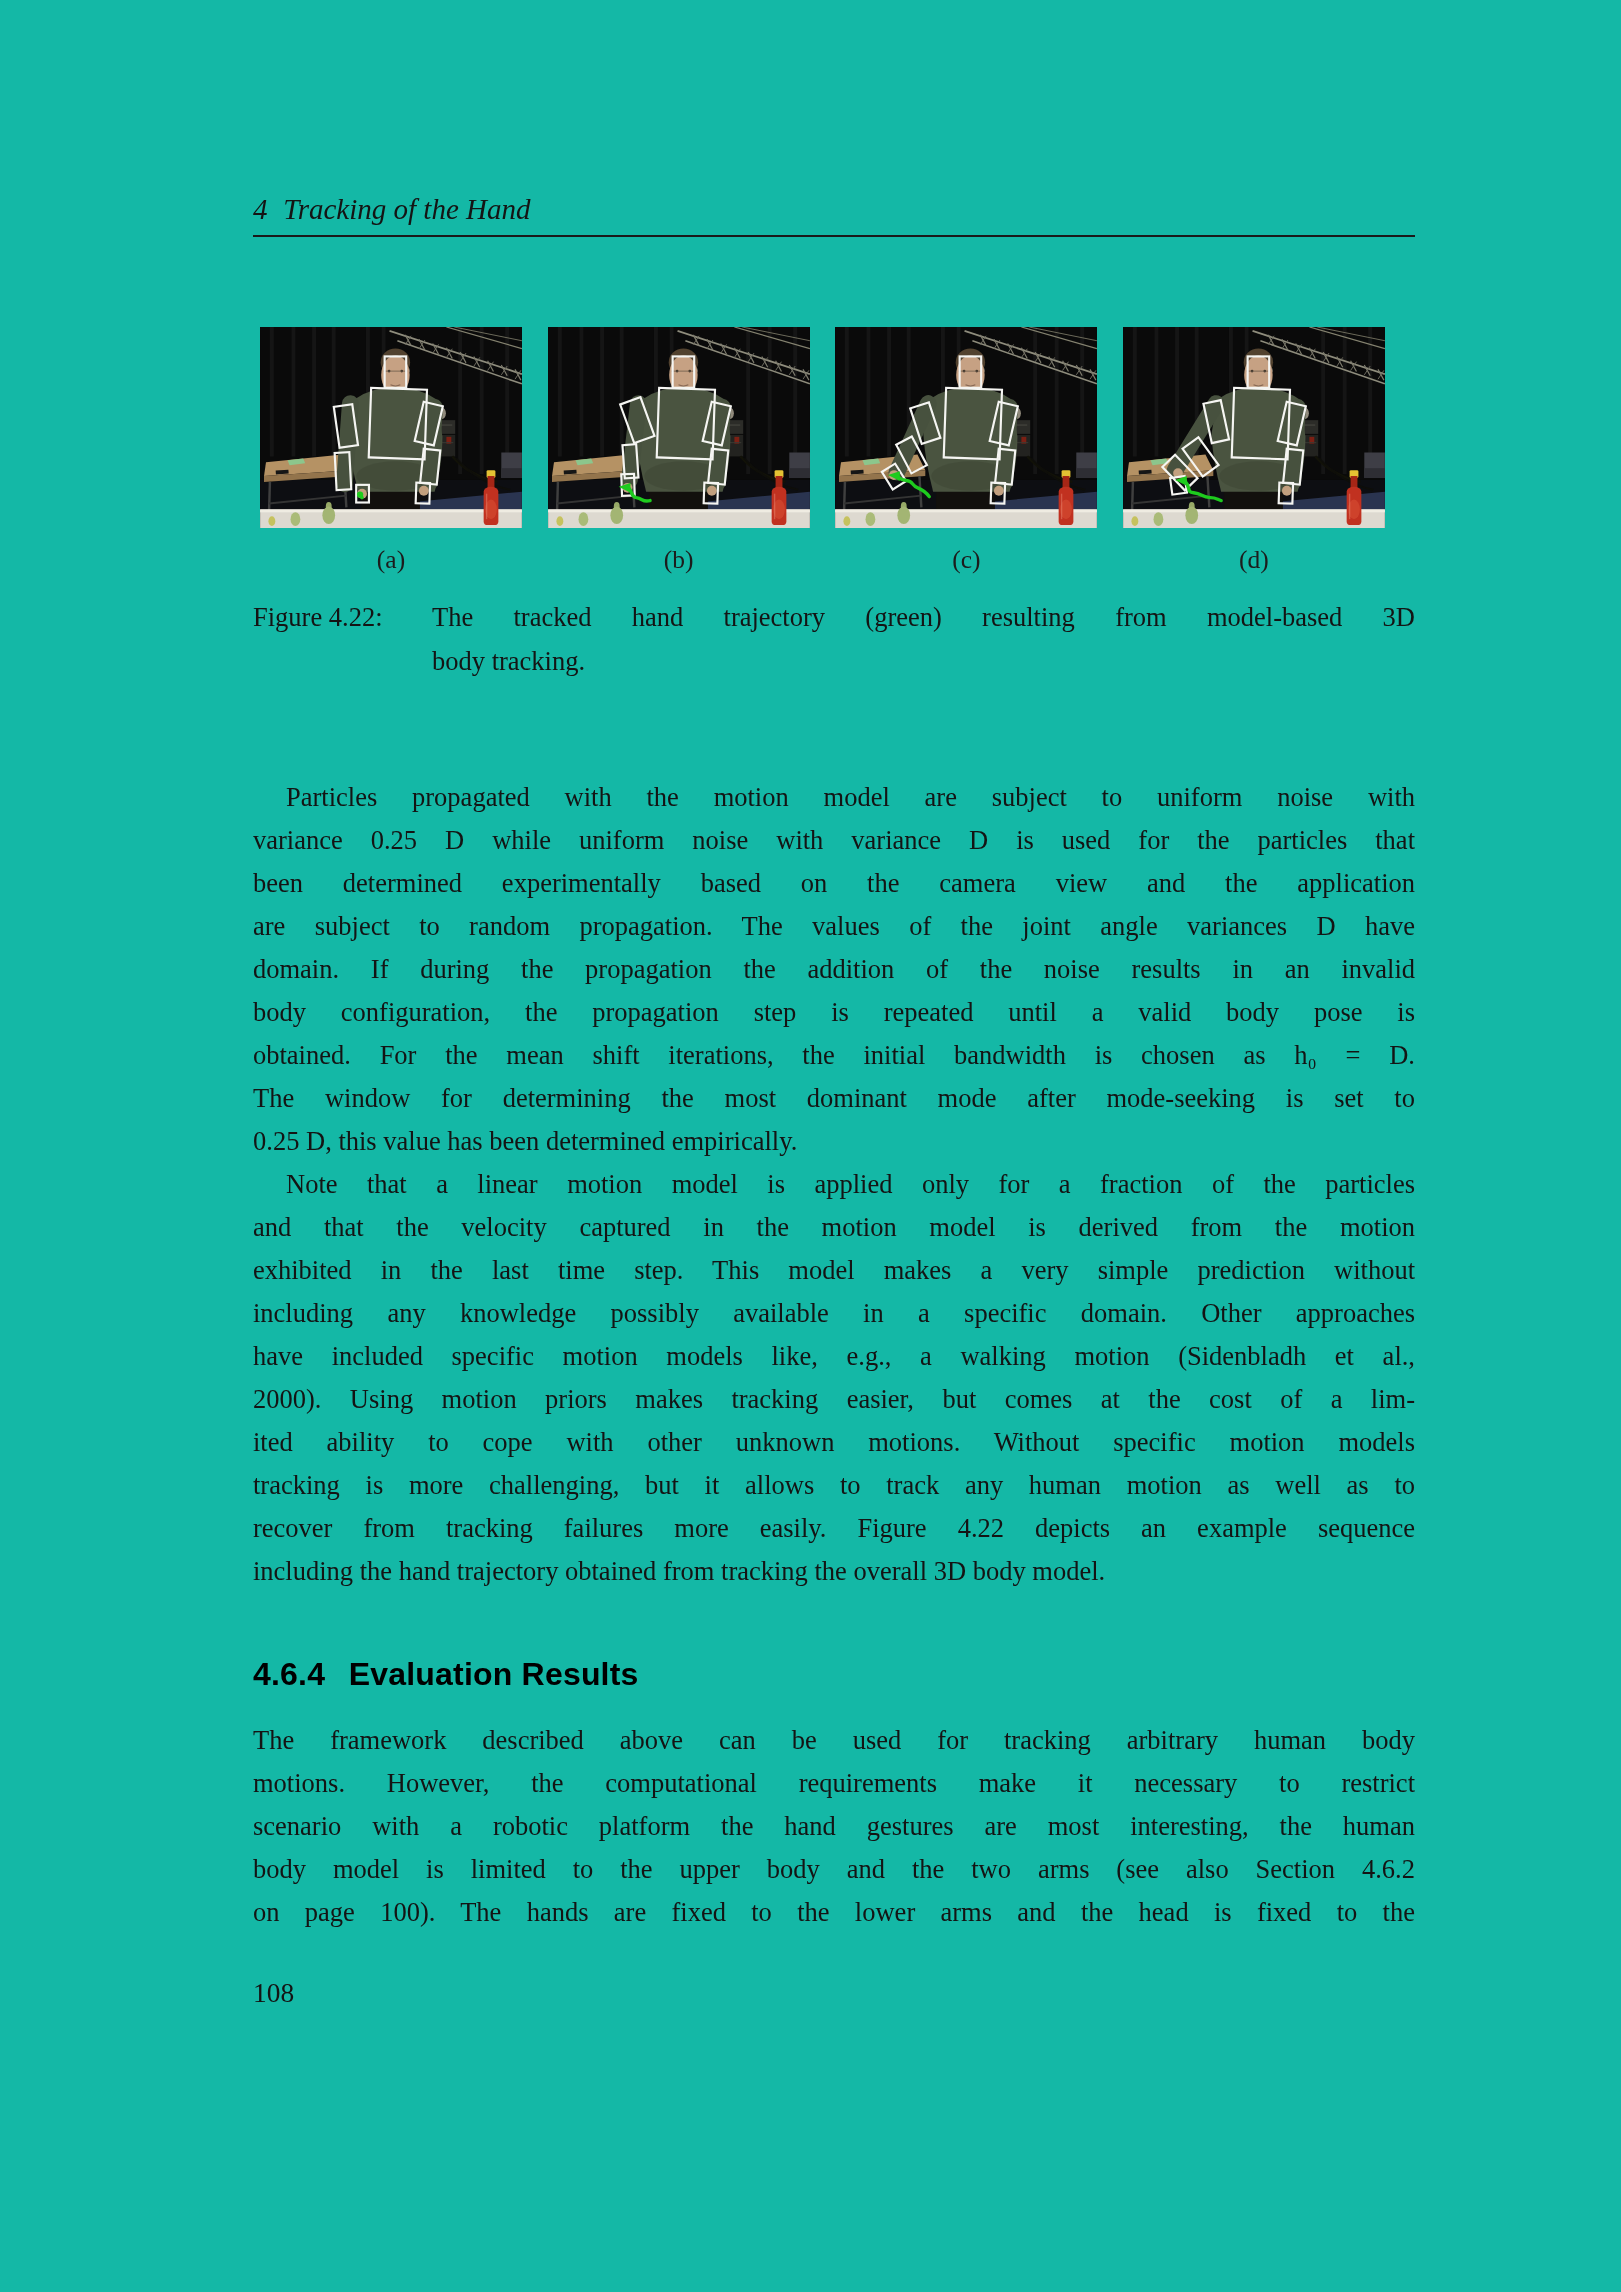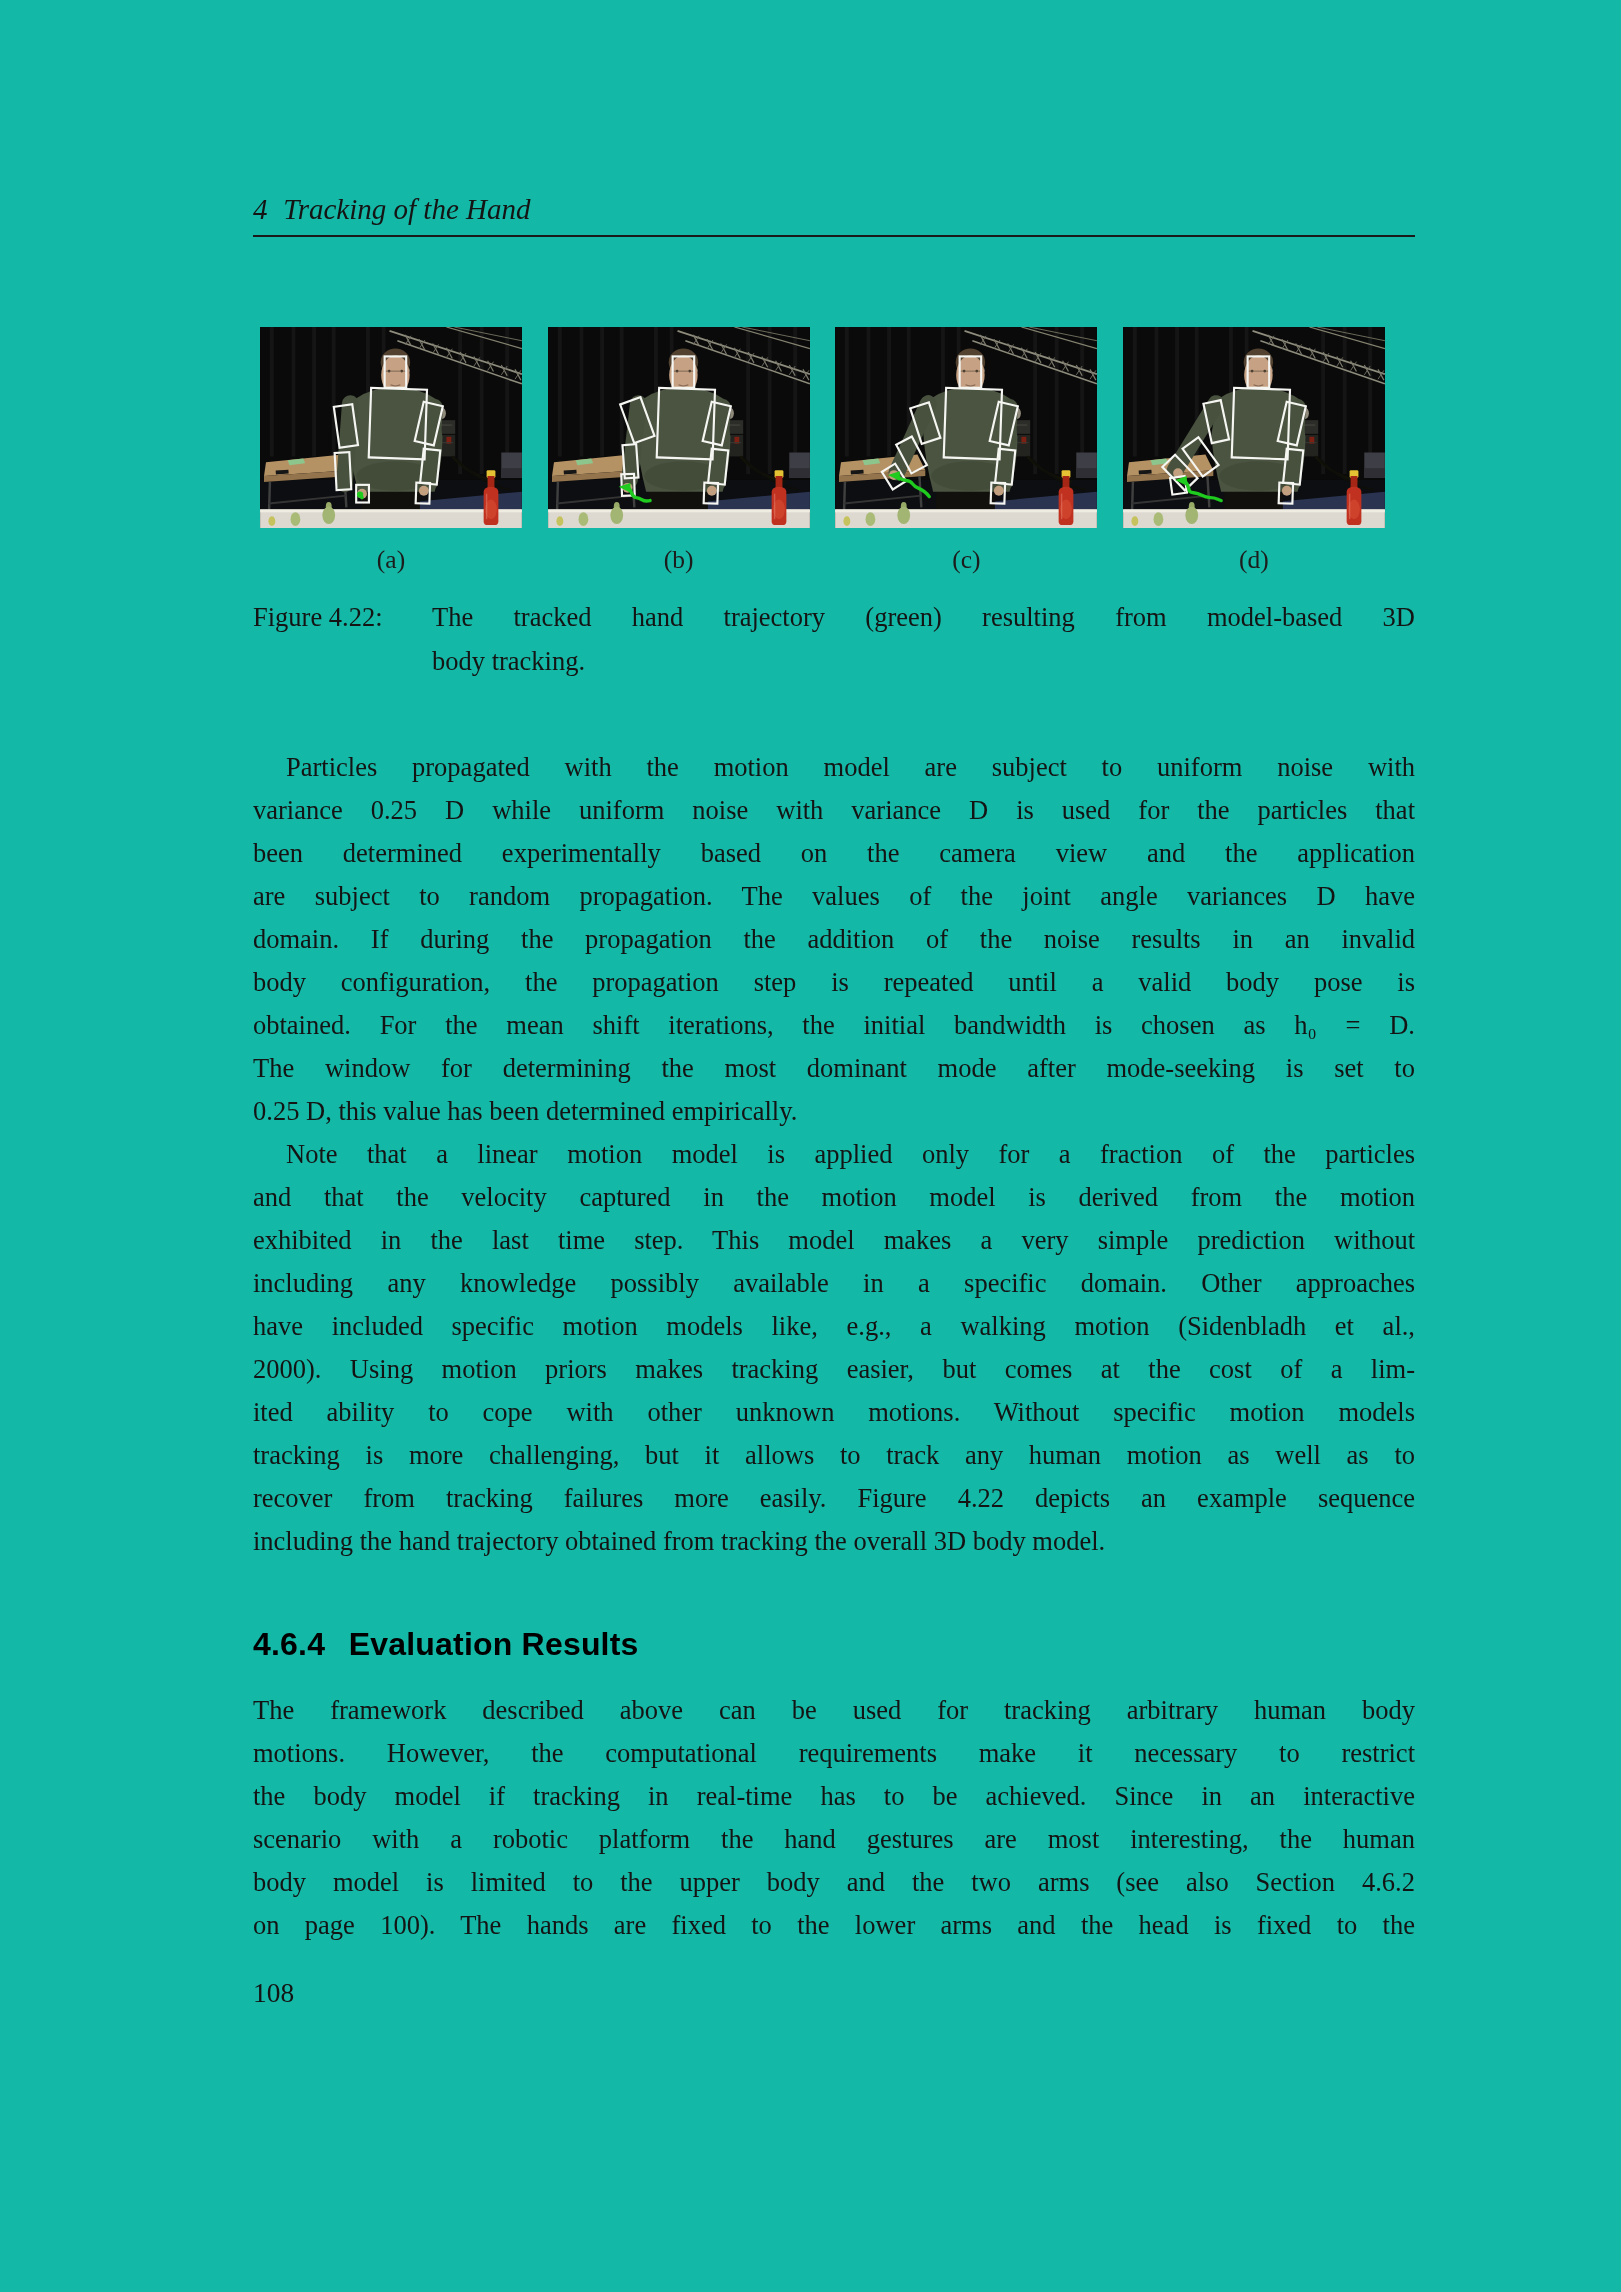--- a/index.html
+++ b/index.html
@@ -36,21 +36,21 @@
     position:absolute; left:253px; top:595px; width:1162px;
     font-size:26.5px; line-height:44px;
   }
   .caption-label { position:absolute; left:0; top:0;text-align:center; }
   .caption-body { margin-left:179px; }
   .cap-line { text-align:justify; text-align-last:justify; }
   .cap-line.end { text-align-last:left; }
 
   
   .text-column {
-    position:absolute; left:253px; top:746px; width:1162px;
+    position:absolute; left:253px; top:776px; width:1162px;
     font-size:26.5px; line-height:43px;
   }
   .para { margin:0; }
   .pline { text-align:justify; text-align-last:justify; }
   .pline.end { text-align-last:left; }
   .para.indent .pline:first-child { text-indent:33px; }
 
   .section-heading {
     margin-top:62px; margin-bottom:24.5px;
     font-family:"Liberation Sans","DejaVu Sans",sans-serif;
@@ -528,21 +528,20 @@
         <div class="pline">tracking is more challenging, but it allows to track any human motion as well as to</div>
         <div class="pline">recover from tracking failures more easily.  Figure 4.22 depicts an example sequence</div>
         <div class="pline end">including the hand trajectory obtained from tracking the overall 3D body model.</div>
       </div>
     <div class="section-heading">
       <span class="sec-no">4.6.4</span><span>Evaluation Results</span>
     </div>
     <div class="para">
         <div class="pline">The framework described above can be used for tracking arbitrary human body</div>
         <div class="pline">motions.  However, the computational requirements make it necessary to restrict</div>
-        <div class="pline">the body model if tracking in real-time has to be achieved.  Since in an interactive</div>
         <div class="pline">scenario with a robotic platform the hand gestures are most interesting, the human</div>
         <div class="pline">body model is limited to the upper body and the two arms (see also Section 4.6.2</div>
         <div class="pline">on page 100).  The hands are fixed to the lower arms and the head is fixed to the</div>
       </div>
   </div>
 
   <div class="page-number">108</div>
 
 </div>
 

